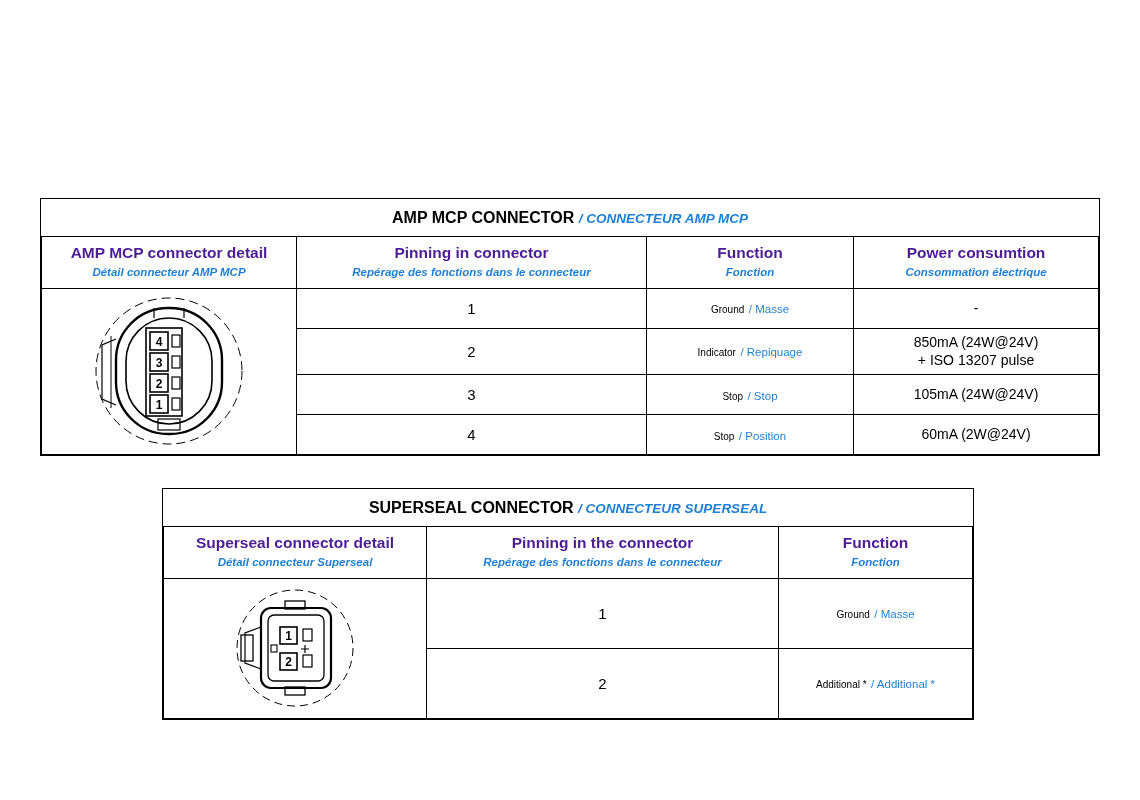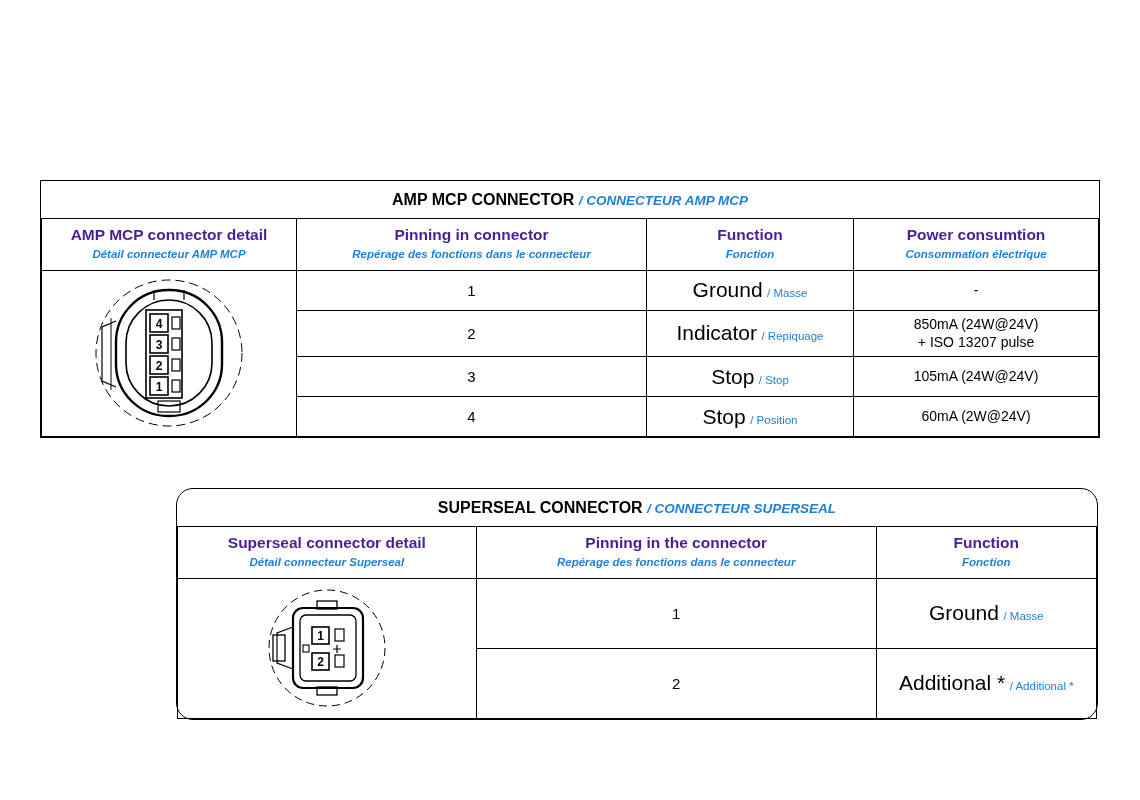--- a/index.html
+++ b/index.html
@@ -16,28 +16,27 @@
     overflow: hidden;
   }
   .table-block {
     position: absolute;
     border: 1.5px solid #000;
     box-sizing: border-box;
     background: #fff;
   }
   #amp-table {
     left: 40px;
-    top: 180px;
+    top: 198px;
     width: 1060px;
   }
   #superseal-table {
-    left: 176px;
+    left: 162px;
     top: 488px;
-    width: 922px;
-    border-radius: 17px;
+    width: 812px;
   }
   table {
     border-collapse: collapse;
     width: 100%;
     table-layout: fixed;
   }
   td {
     border: 1px solid #000;
     text-align: center;
     vertical-align: middle;
@@ -69,21 +68,21 @@
   }
   .hdr-fr {
     font-size: 11.5px;
     font-weight: bold;
     font-style: italic;
     color: #1f7fd4;
     line-height: 1.3;
     margin-top: 2px;
   }
   .cell-en {
-    font-size: 21px;
+    font-size: 10px;
     color: #000;
   }
   .cell-fr {
     font-size: 11.5px;
     color: #1f7fd4;
   }
   .cell-num {
     font-size: 15px;
   }
   .cell-power {

